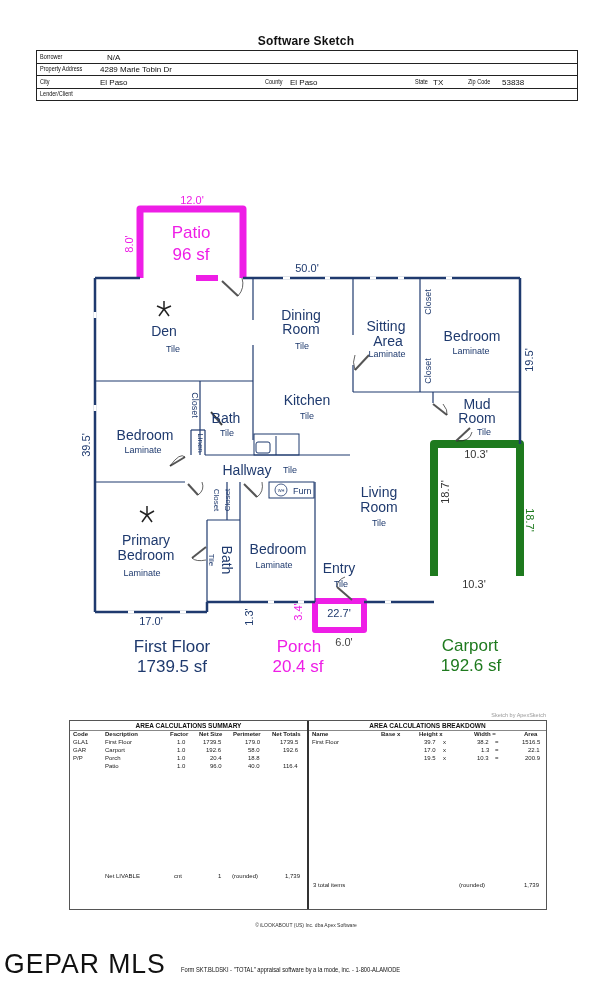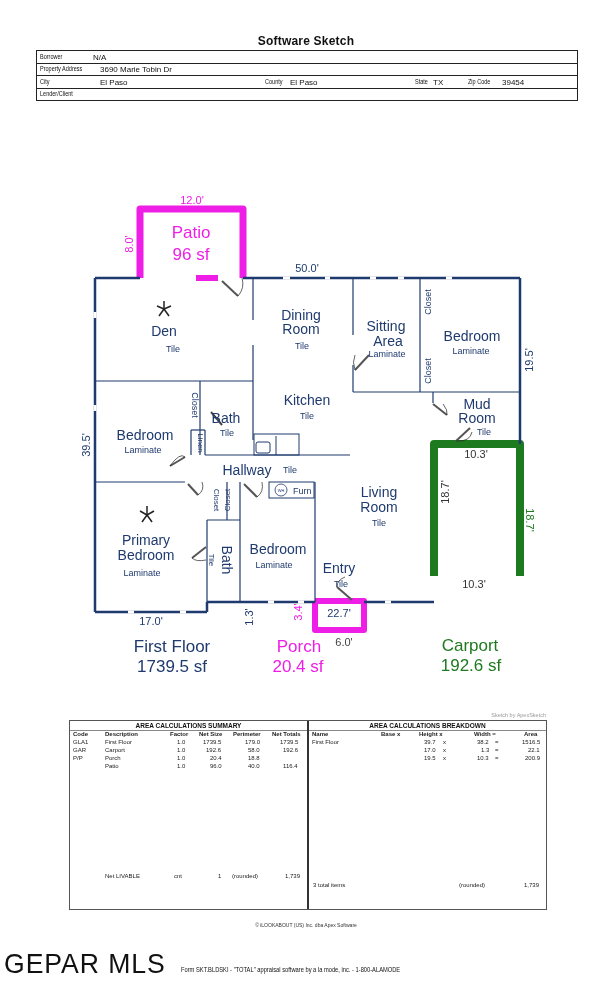--- a/index.html
+++ b/index.html
@@ -26,35 +26,35 @@
   .formline { left:181px; top:966px; font-size:7px; color:#111; white-space:nowrap; transform:scaleX(0.82); transform-origin:left; }
 </style>
 </head>
 <body>
 
 <div class="abs title">Software Sketch</div>
 
 <div class="abs hdr">
   <div class="hdr-row">
     <span class="lbl" style="left:3px">Borrower</span>
-    <span class="val" style="left:56px">N/A</span>
+    <span class="val" style="left:70px">N/A</span>
   </div>
   <div class="hdr-row">
     <span class="lbl" style="left:3px">Property Address</span>
-    <span class="val" style="left:63px">3690 Marie Tobin Dr</span>
+    <span class="val" style="left:63px">4289 Marie Tobin Dr</span>
   </div>
   <div class="hdr-row">
     <span class="lbl" style="left:3px">City</span>
     <span class="val" style="left:63px">El Paso</span>
     <span class="lbl" style="left:228px">County</span>
     <span class="val" style="left:253px">El Paso</span>
     <span class="lbl" style="left:378px">State</span>
     <span class="val" style="left:396px">TX</span>
     <span class="lbl" style="left:431px">Zip Code</span>
-    <span class="val" style="left:465px">39454</span>
+    <span class="val" style="left:465px">53838</span>
   </div>
   <div class="hdr-row">
     <span class="lbl" style="left:3px">Lender/Client</span>
     <span class="val" style="left:63px"></span>
   </div>
 </div>
 
 <svg class="abs" style="left:0;top:0" width="612" height="700" viewBox="0 0 612 700">
 
   <g>

